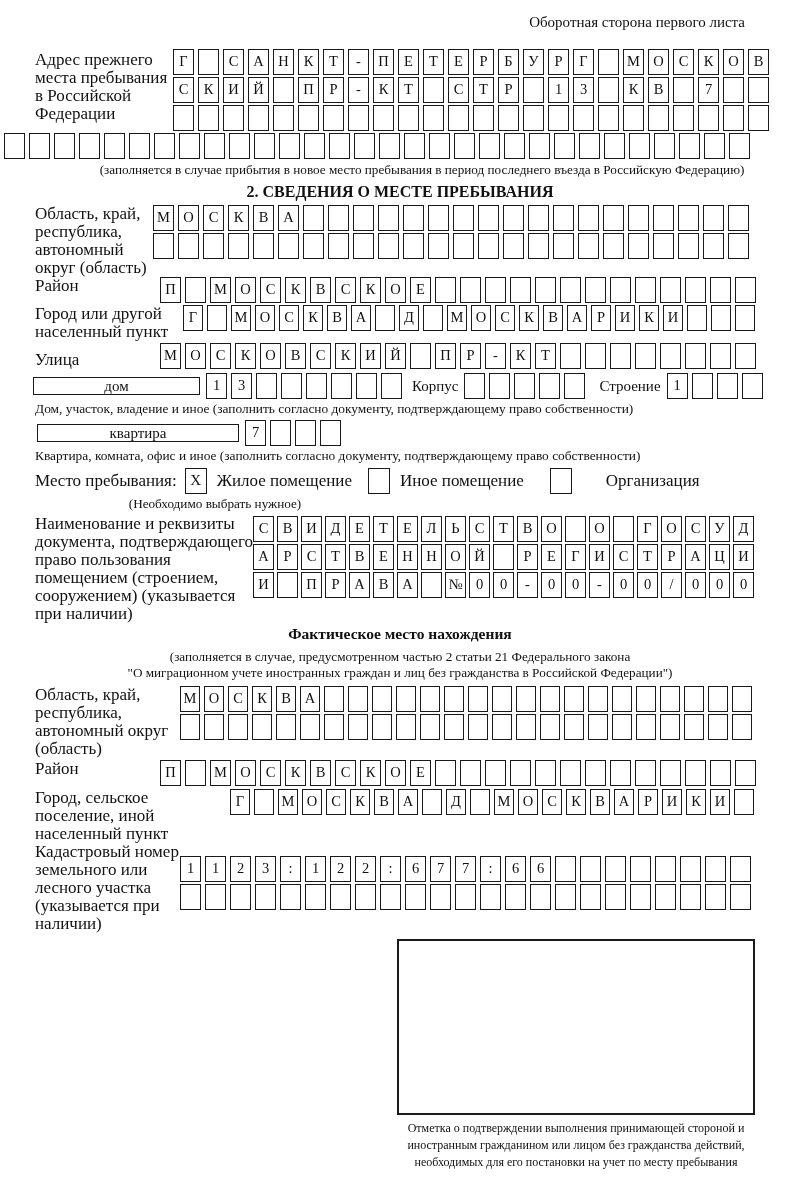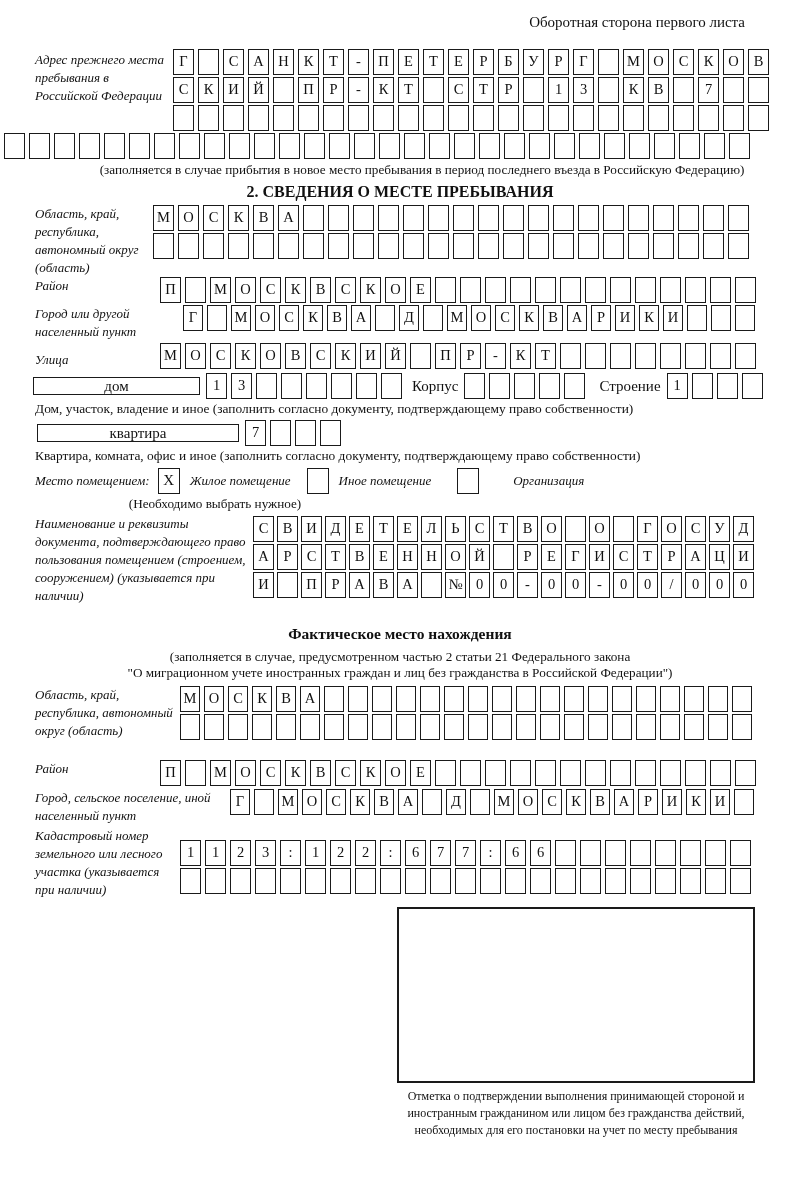--- a/index.html
+++ b/index.html
@@ -10,21 +10,21 @@
     color:#111; position:relative;
     padding-top:14px;
   }
   .corner-note { text-align:right; margin-right:55px; font-size:15px; }
 
   .title { text-align:center; font-weight:bold; font-size:16px; }
   .capc { text-align:center; font-size:13.2px; }
   .capl { margin-left:35px; font-size:13.4px; }
 
   .field { display:flex; margin-left:35px; align-items:flex-start; }
-  .flabel { flex:none; font-size:13px; line-height:18px;font-style:italic; }
+  .flabel { flex:none; font-size:17px; line-height:18px; }
   .rows { display:flex; flex-direction:column; gap:2px; }
 
   .cellrow { display:flex; gap:4px; }
   .cellrow.g3 { gap:3px; }
   .cell {
     flex:none; width:21px; height:26px;
     border:1.7px solid #1a1a1a;
     text-align:center; font-size:14.5px; line-height:22px;
     background:#fff;
   }
@@ -364,21 +364,21 @@
   <div class="cellrow">
       <span class="cell">7</span>
       <span class="cell"></span>
       <span class="cell"></span>
       <span class="cell"></span>
     </div>
 </div>
 <div class="capl" style="margin-top:2px;">Квартира, комната, офис и иное (заполнить согласно документу, подтверждающему право собственности)</div>
 
 <div class="inlinerow" style="margin-left:35px; margin-top:4px;">
-  <span class="flabel">Место помещением:</span>
+  <span class="flabel">Место пребывания:</span>
   <span class="chk" style="margin-left:8px;">X</span>
   <span class="flabel" style="margin-left:10px;">Жилое помещение</span>
   <span class="chk" style="margin-left:16px;"></span>
   <span class="flabel" style="margin-left:10px;">Иное помещение</span>
   <span class="chk" style="margin-left:26px;"></span>
   <span class="flabel" style="margin-left:34px;">Организация</span>
 </div>
 <div class="capc" style="width:430px; margin-top:2px;">(Необходимо выбрать нужное)</div>
 
 <div class="field" style="margin-top:3px; min-height:110px;">

